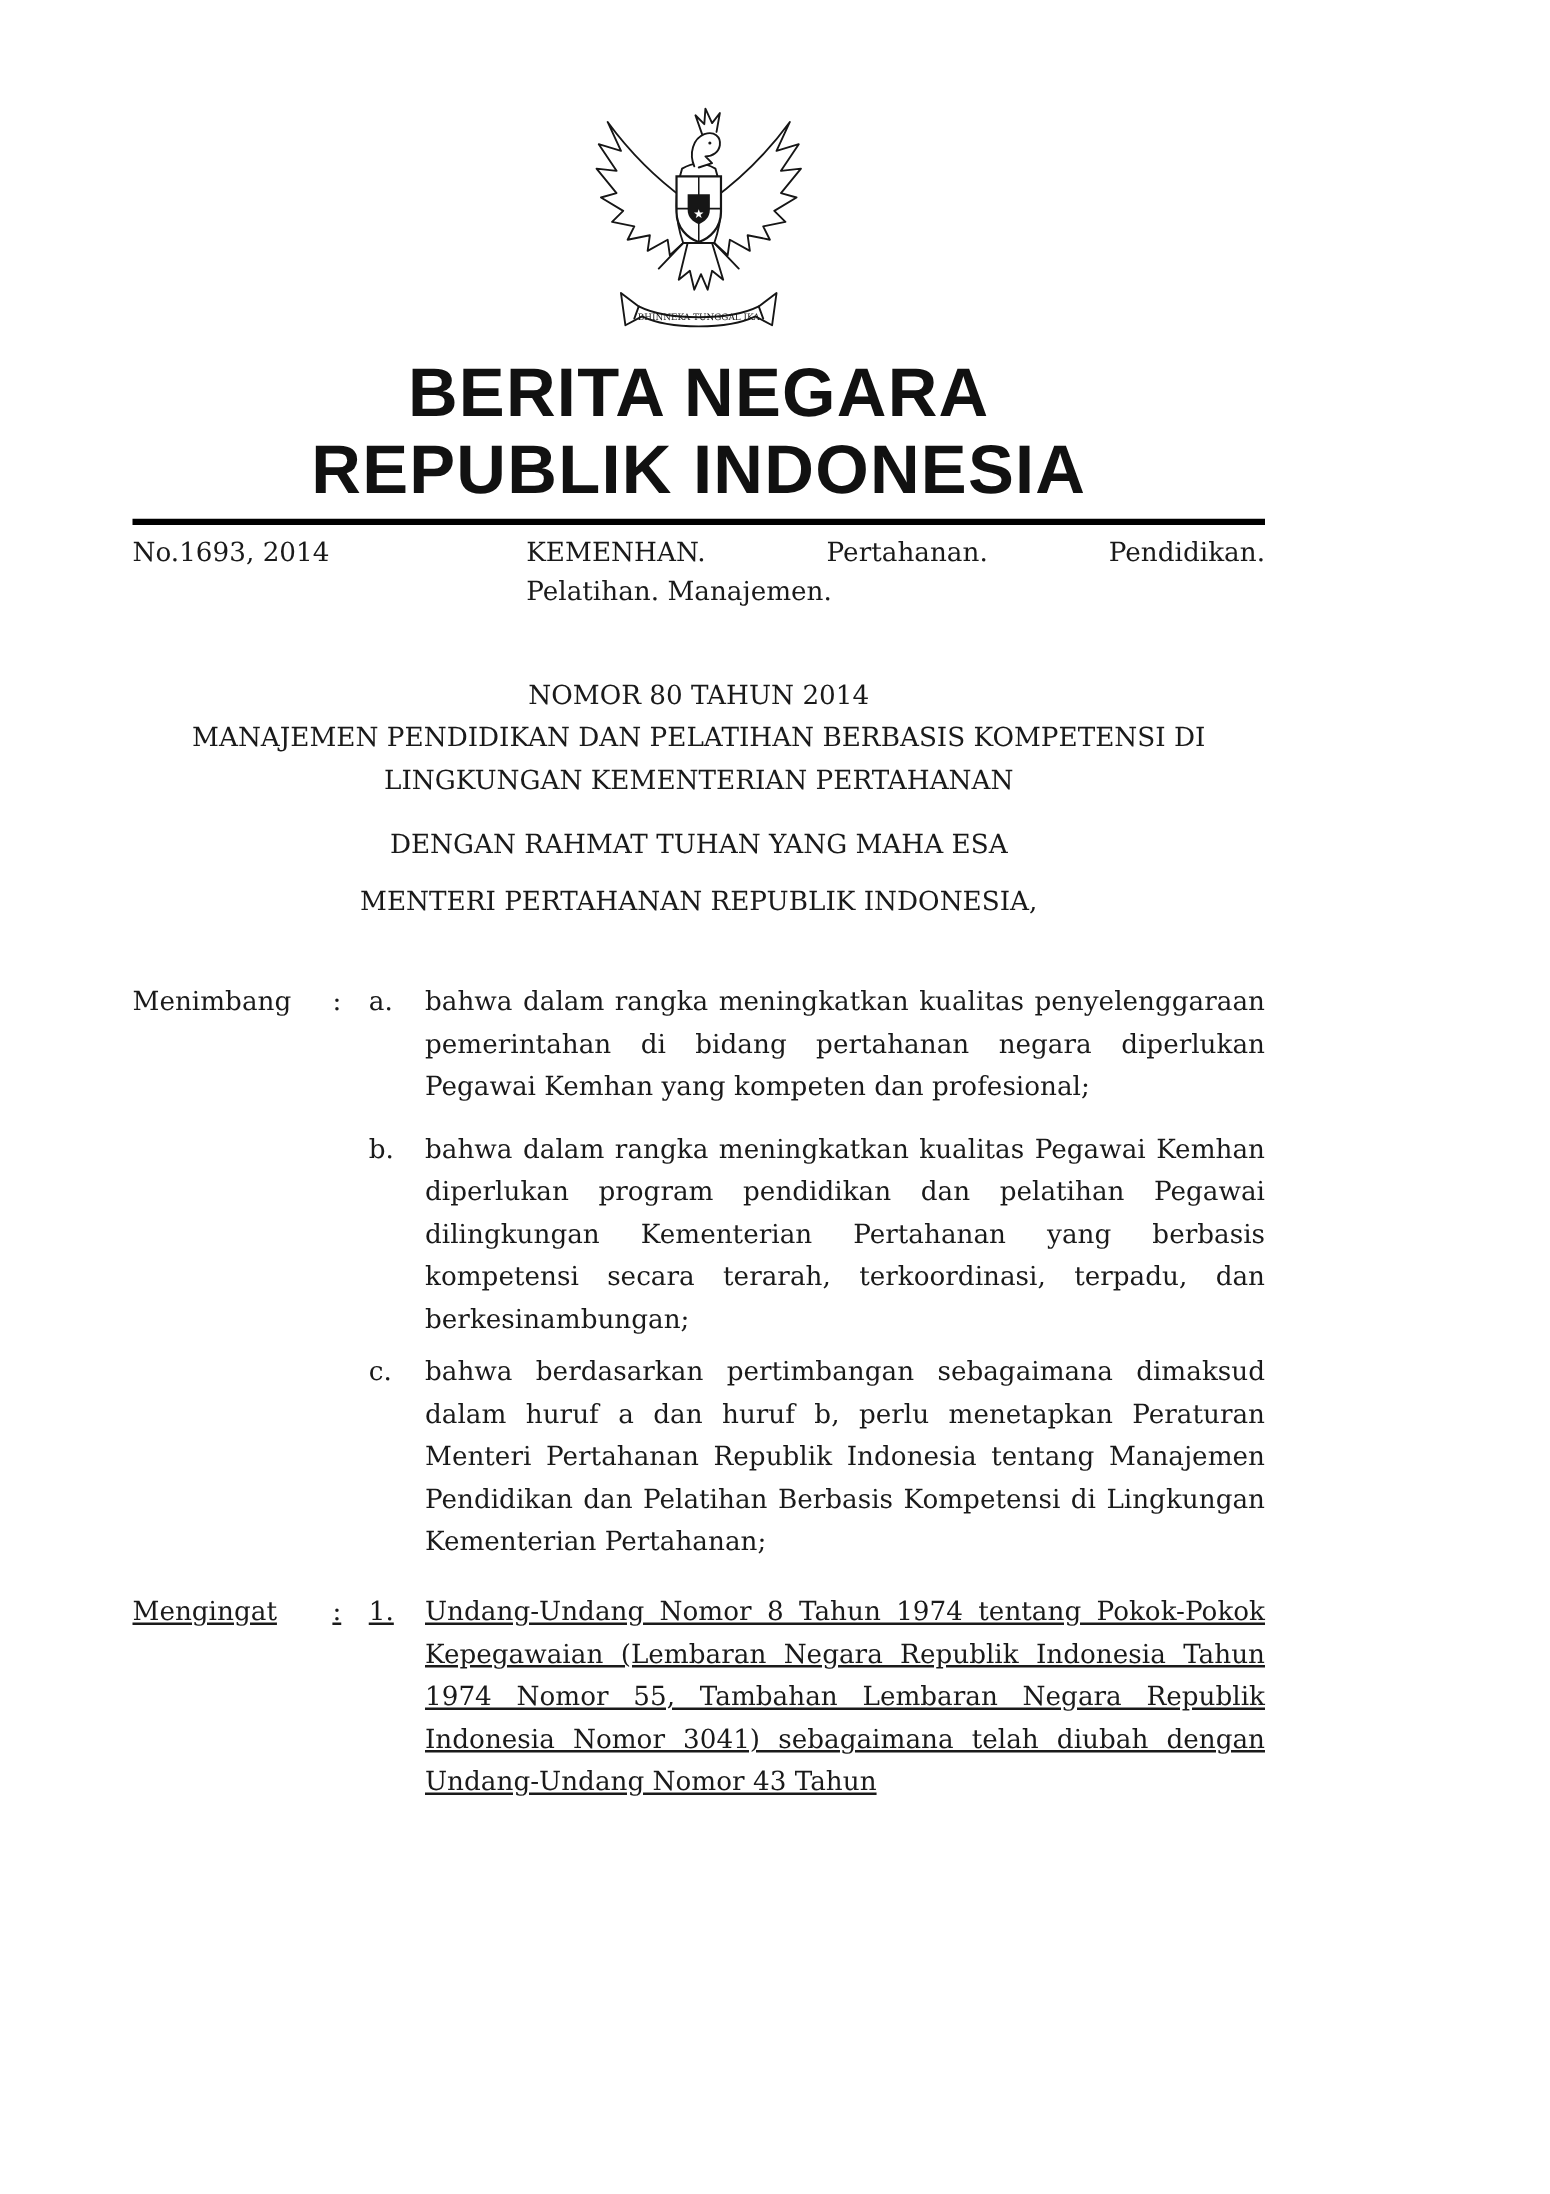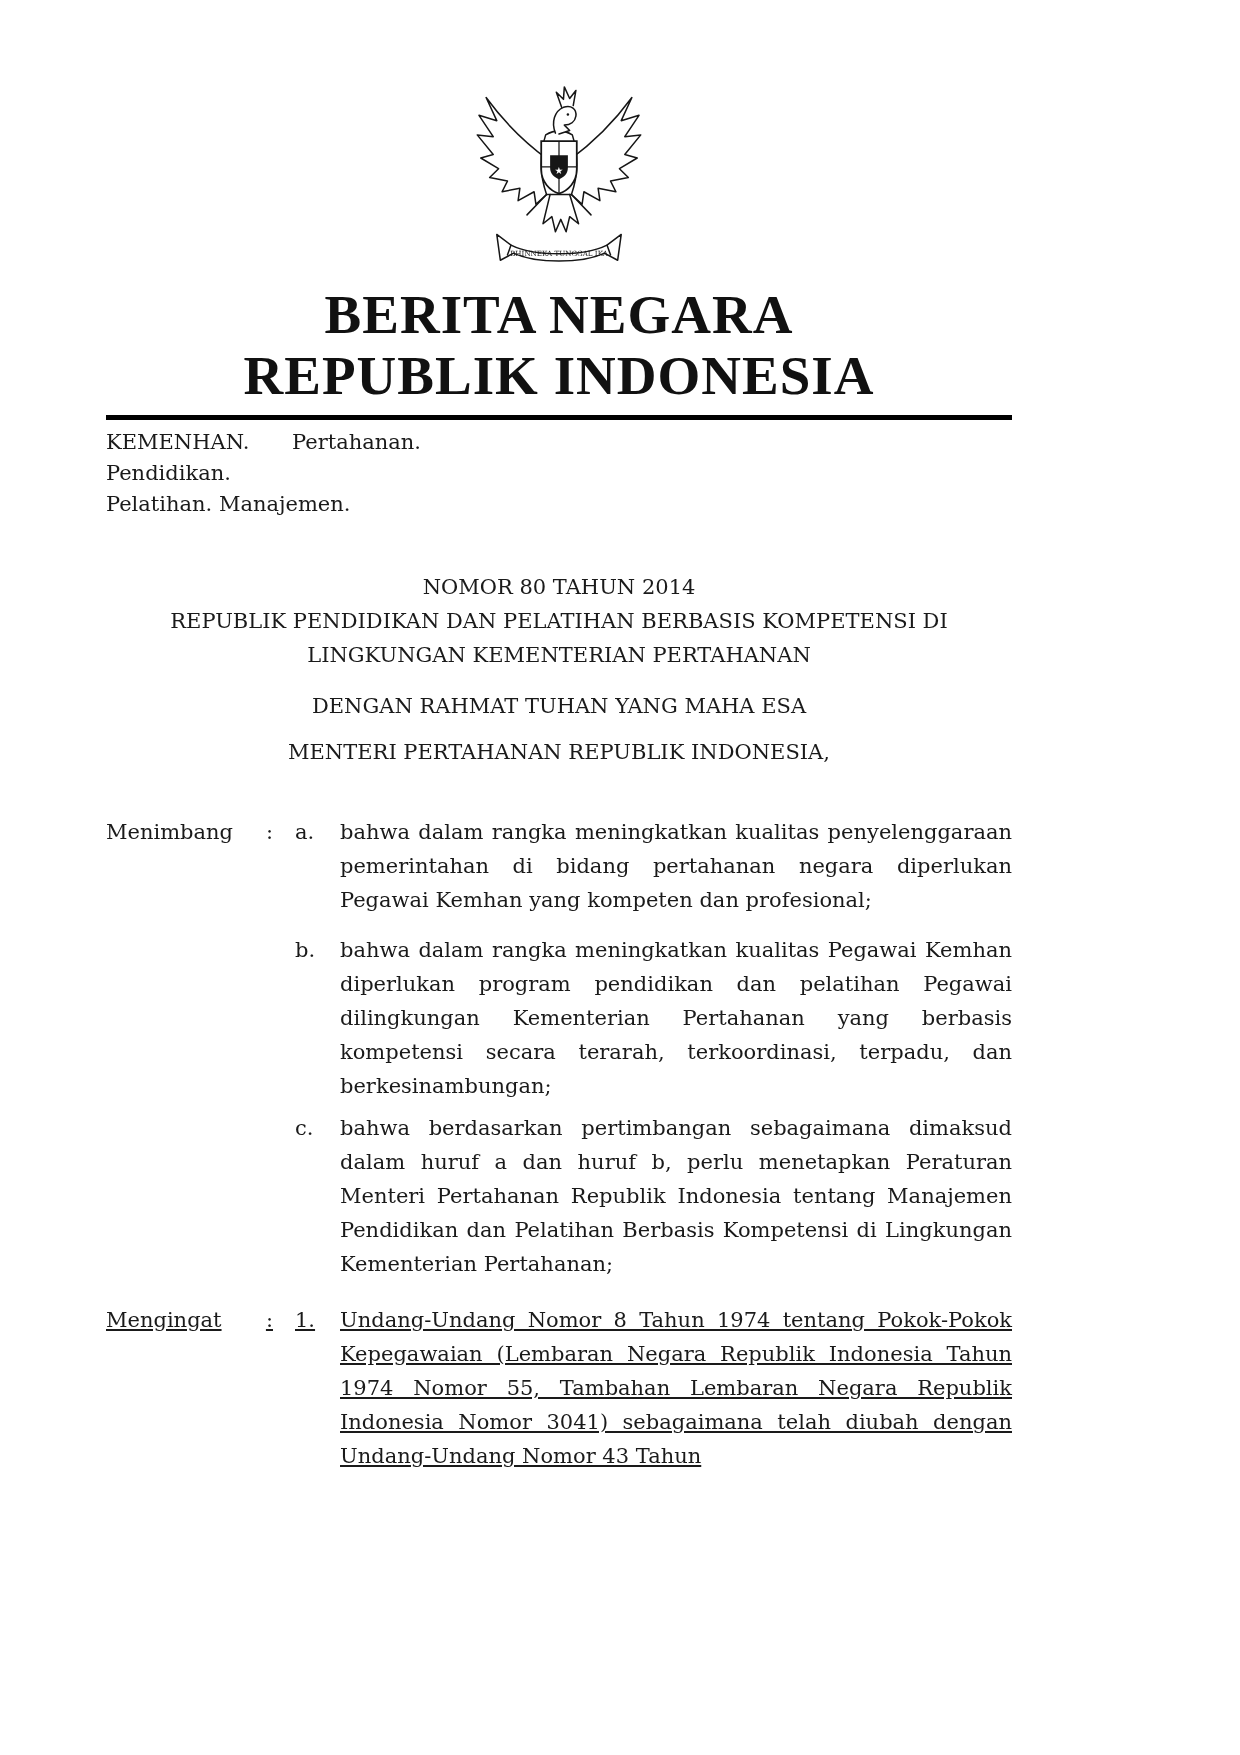--- a/index.html
+++ b/index.html
@@ -11,21 +11,21 @@
     overflow:hidden;
     position:relative;
   }
   .page { width:100%; height:100%; padding:78px 228px 0 106px; }
 
   
   .emblem { width:178px; margin:0 auto; }
   .emblem svg { display:block; }
   .mast-title {
     margin-top:14px; text-align:center;
-    font-family:Liberation Serif, serif; font-weight:bold;
+    font-family:Liberation Sans, sans-serif; font-weight:bold;
     font-size:55px; line-height:61px; letter-spacing:1px;
     color:#111;
   }
   .mast-title span { display:block; }
   .rule { margin-top:9px; height:5px; background:#000; }
 
   .issue-row {
     display:grid; grid-template-columns:315px 1fr;
     margin-top:7px; font-size:21px; line-height:31px;
   }
@@ -92,30 +92,31 @@
     </div>
 
     <h1 class="mast-title">
       <span>BERITA NEGARA</span>
       <span>REPUBLIK INDONESIA</span>
     </h1>
 
     <div class="rule"></div>
 
     <div class="issue-row">
+      <div>No.1693, 2014</div>
       <div>
         <div class="subject-line1">KEMENHAN. Pertahanan. Pendidikan.</div>
         <div class="subject-line2">Pelatihan. Manajemen.</div>
       </div>
     </div>
   </header>
 
   <section class="decree-title">
     <div>NOMOR 80 TAHUN 2014</div>
-    <div class="subject-long">REPUBLIK PENDIDIKAN DAN PELATIHAN BERBASIS KOMPETENSI DI LINGKUNGAN KEMENTERIAN PERTAHANAN</div>
+    <div class="subject-long">MANAJEMEN PENDIDIKAN DAN PELATIHAN BERBASIS KOMPETENSI DI LINGKUNGAN KEMENTERIAN PERTAHANAN</div>
     <div class="gap-lg">DENGAN RAHMAT TUHAN YANG MAHA ESA</div>
     <div class="gap-md">MENTERI PERTAHANAN REPUBLIK INDONESIA,</div>
   </section>
 
   <section class="clause first">
     <div class="clause-label">
       <span>Menimbang</span>
       <span>:</span>
     </div>
     <div class="clause-items">

